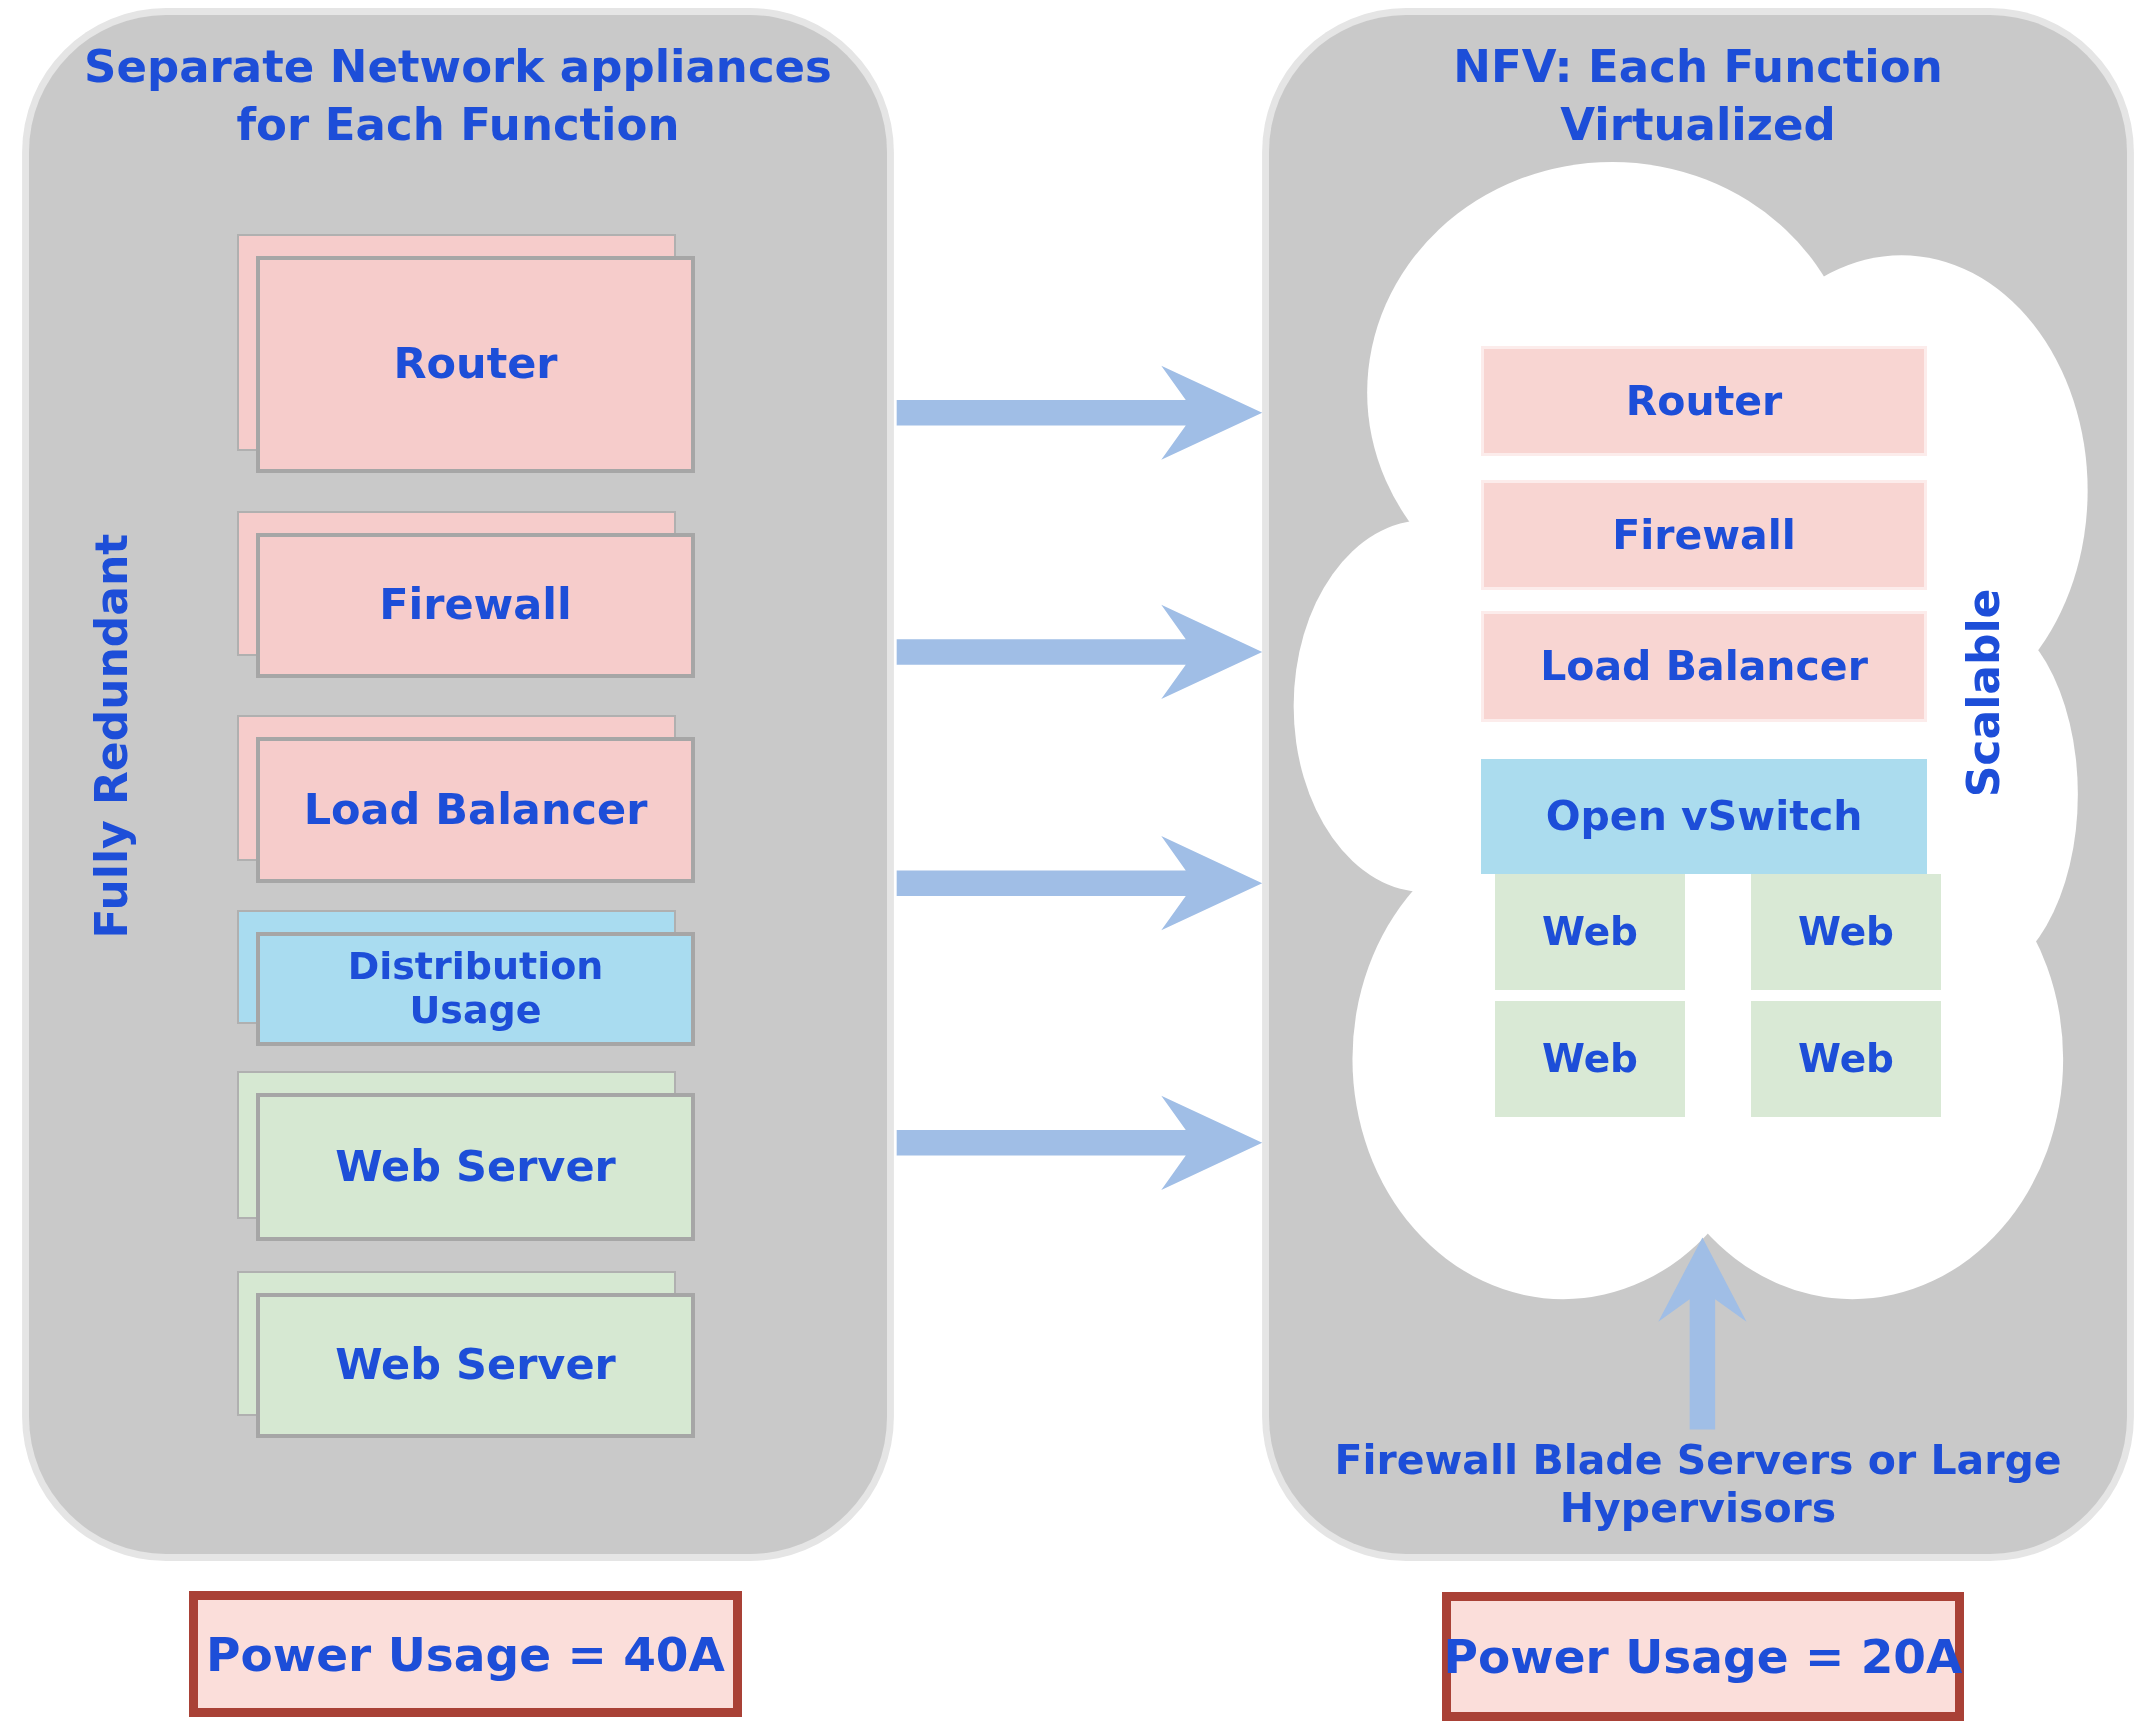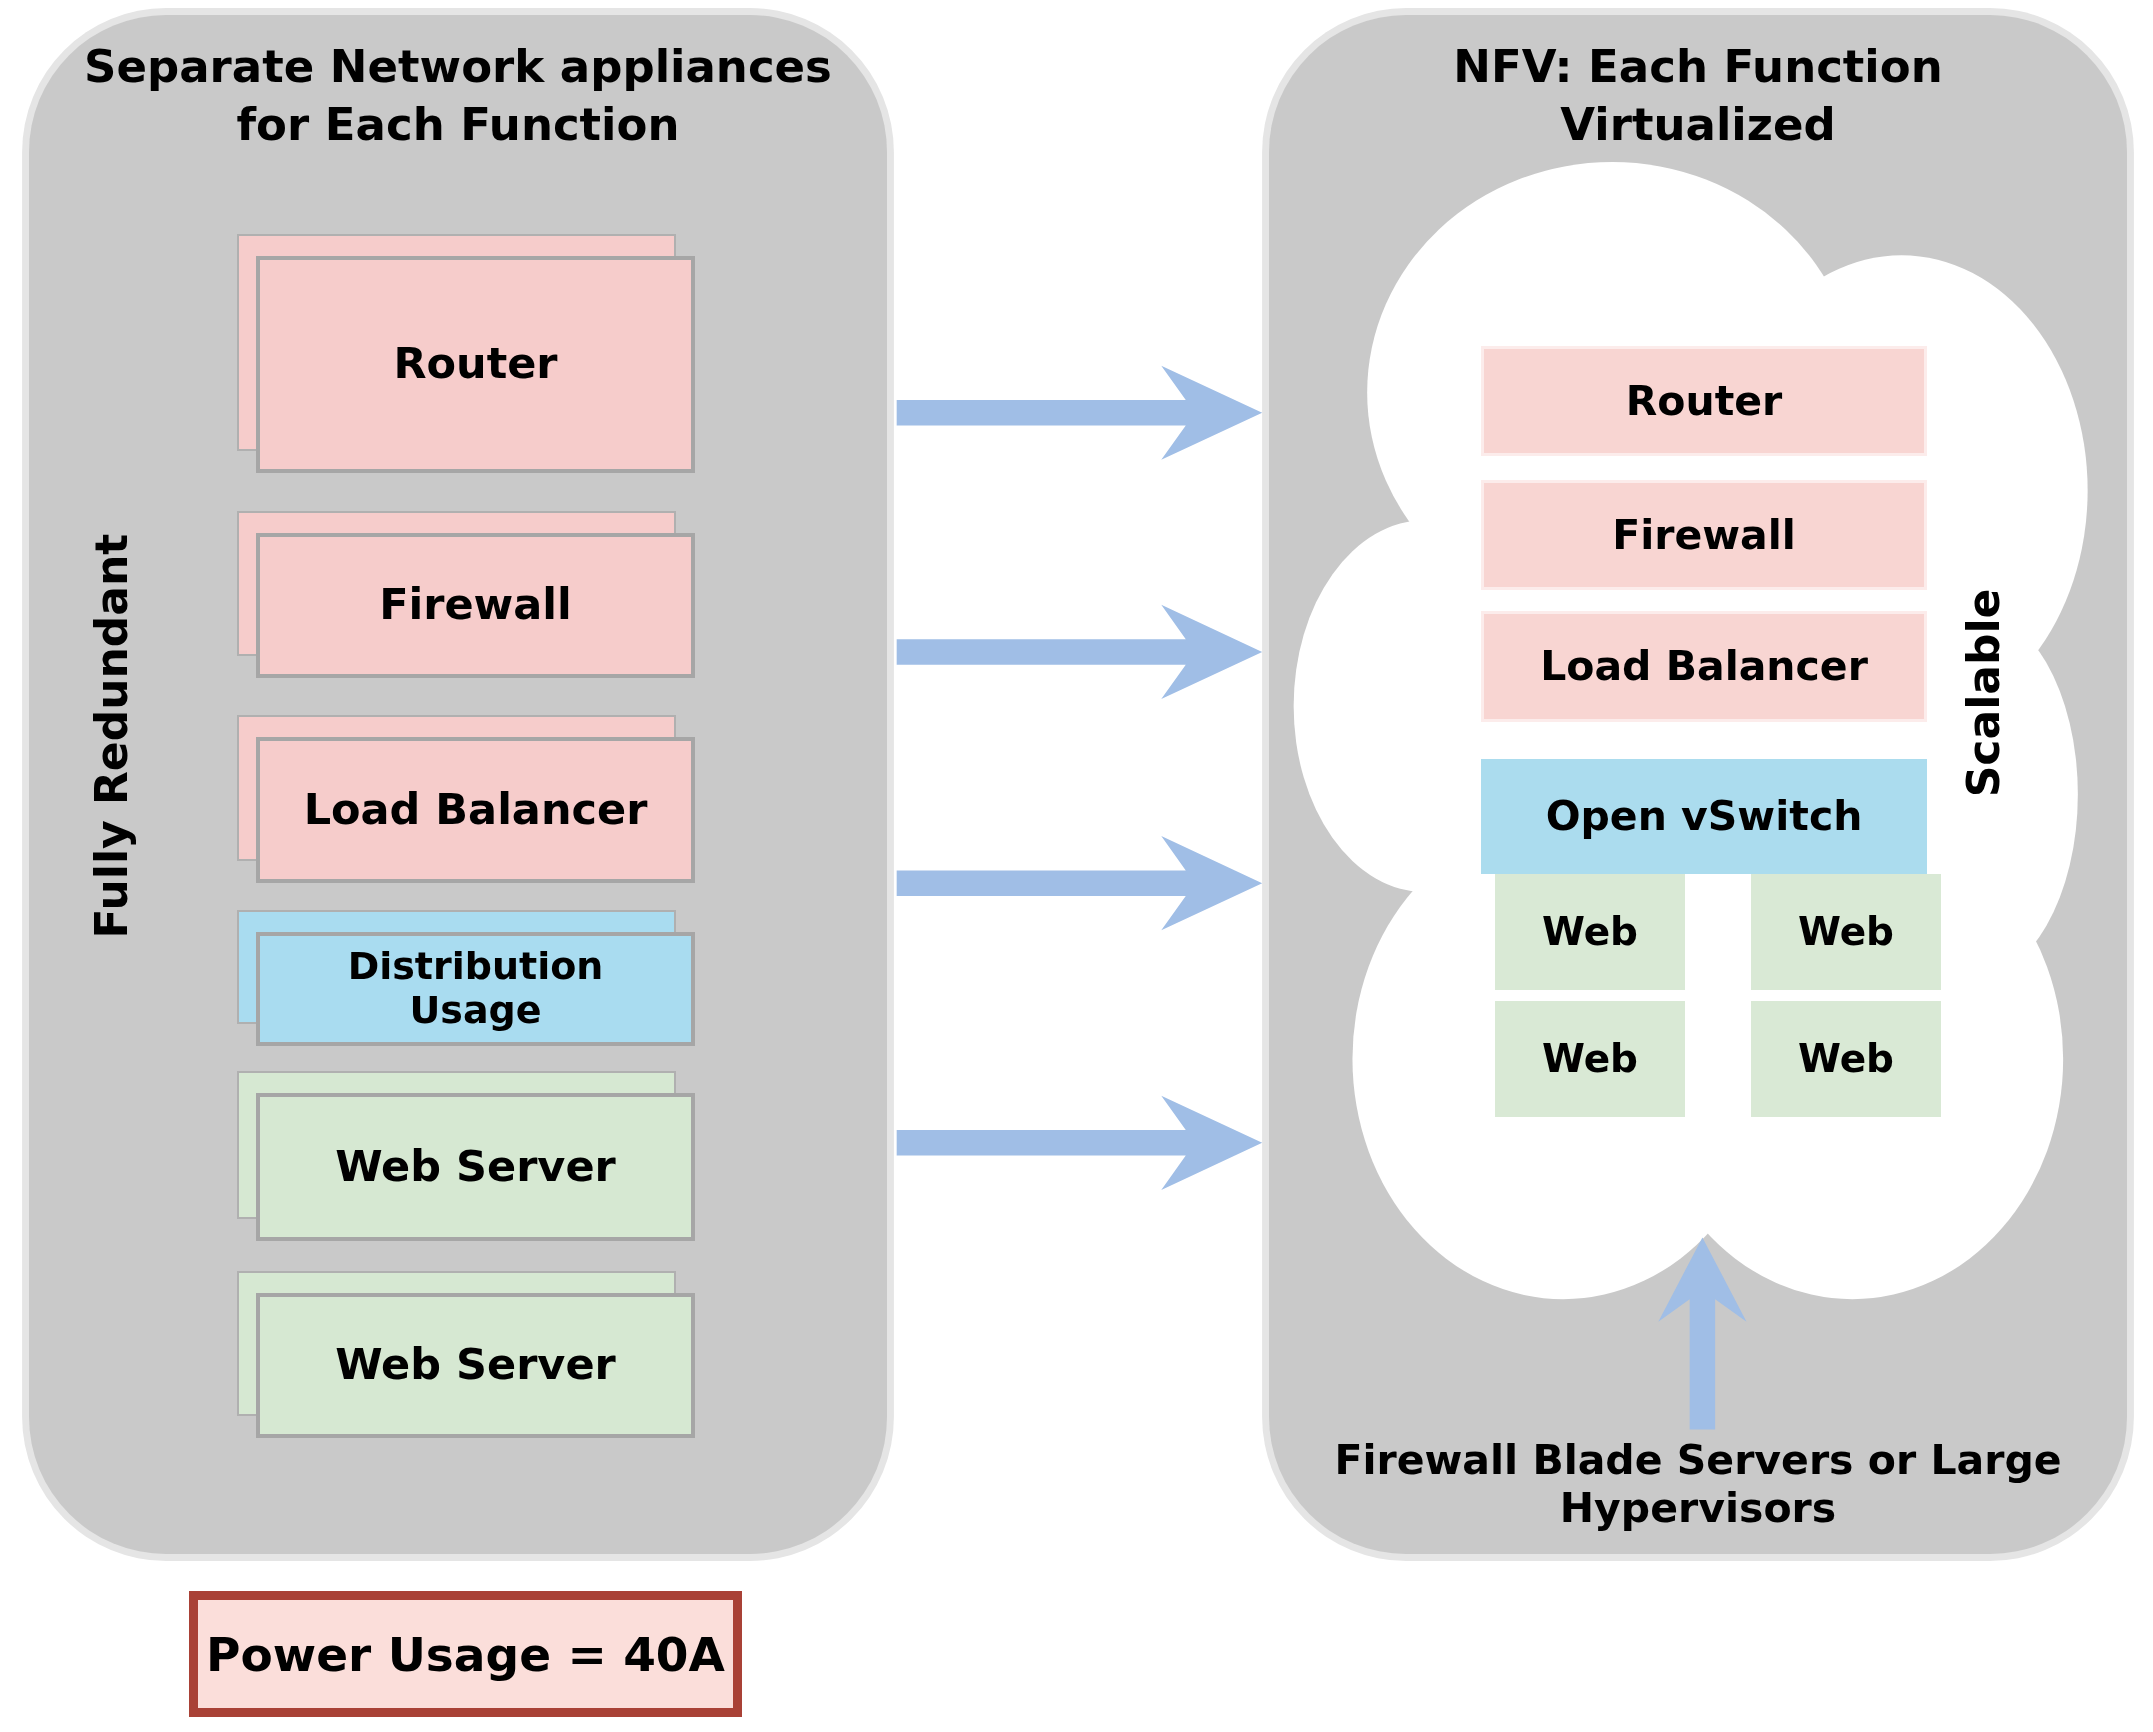--- a/index.html
+++ b/index.html
@@ -1,18 +1,18 @@
 <!DOCTYPE html>
 <html><head>
 <meta charset="utf-8">
 <style>
   html,body{margin:0;padding:0;background:#ffffff;}
   .canvas{
     position:relative;width:2153px;height:1733px;background:#ffffff;overflow:hidden;
-    font-family:"DejaVu Sans","Liberation Sans",sans-serif;color:#000000;font-weight:bold;
+    font-family:"DejaVu Sans","Liberation Sans",sans-serif;color:#1d4ed8;font-weight:bold;
   }
   .panel{
     position:absolute;top:14.7px;width:858px;height:1539px;
     background:#c9c9c9;border-radius:137px;
     box-shadow:0 0 0 6.9px #e5e5e5;
   }
   .panel-left{left:29px;}
   .panel-right{left:1269px;}
   .panel-title{
     position:absolute;top:23.5px;left:0;width:100%;
@@ -160,15 +160,18 @@
   <svg class="layer-svg" width="2153" height="1733" viewBox="0 0 2197 1768">
     <polygon points="915,408 1210,408 1185,373 1288,421 1185,469 1210,434 915,434" fill="#a0bee6"></polygon>
     <polygon points="915,652 1210,652 1185,617 1288,665 1185,713 1210,678 915,678" fill="#a0bee6"></polygon>
     <polygon points="915,888 1210,888 1185,853 1288,901 1185,949 1210,914 915,914" fill="#a0bee6"></polygon>
     <polygon points="915,1153 1210,1153 1185,1118 1288,1166 1185,1214 1210,1179 915,1179" fill="#a0bee6"></polygon>
   </svg>
 
   <div class="power-box" style="left:189px;top:1591px;width:553px;height:126px;">
     <span>Power Usage = 40A</span>
   </div>
+  <div class="power-box" style="left:1442px;top:1592px;width:522px;height:129px;">
+    <span>Power Usage = 20A</span>
+  </div>
 
 </div>
 
 
 </body></html>

